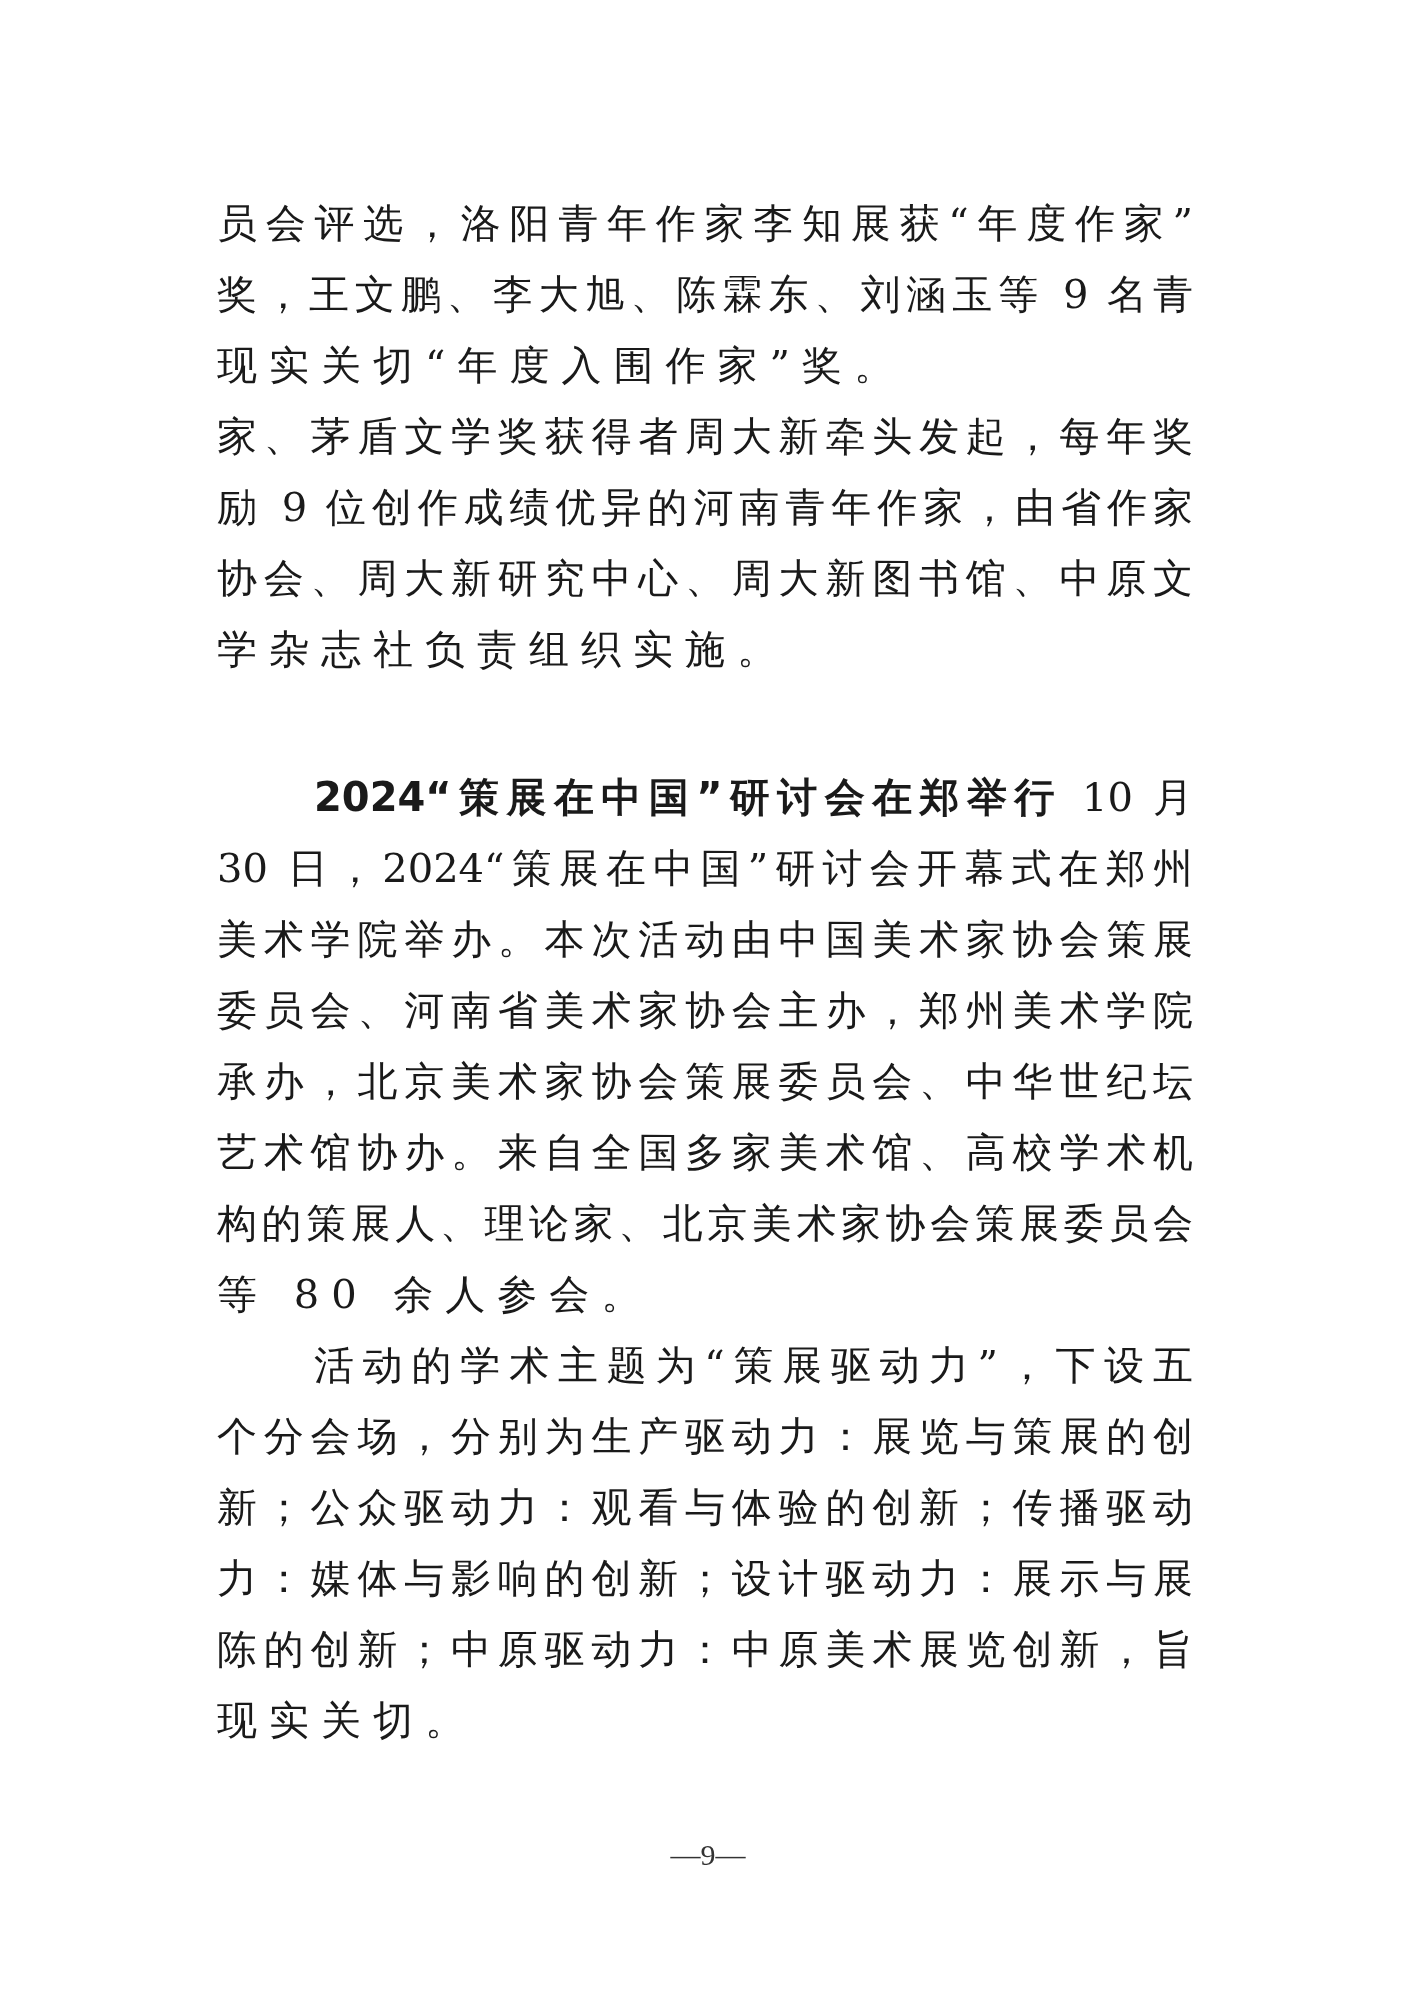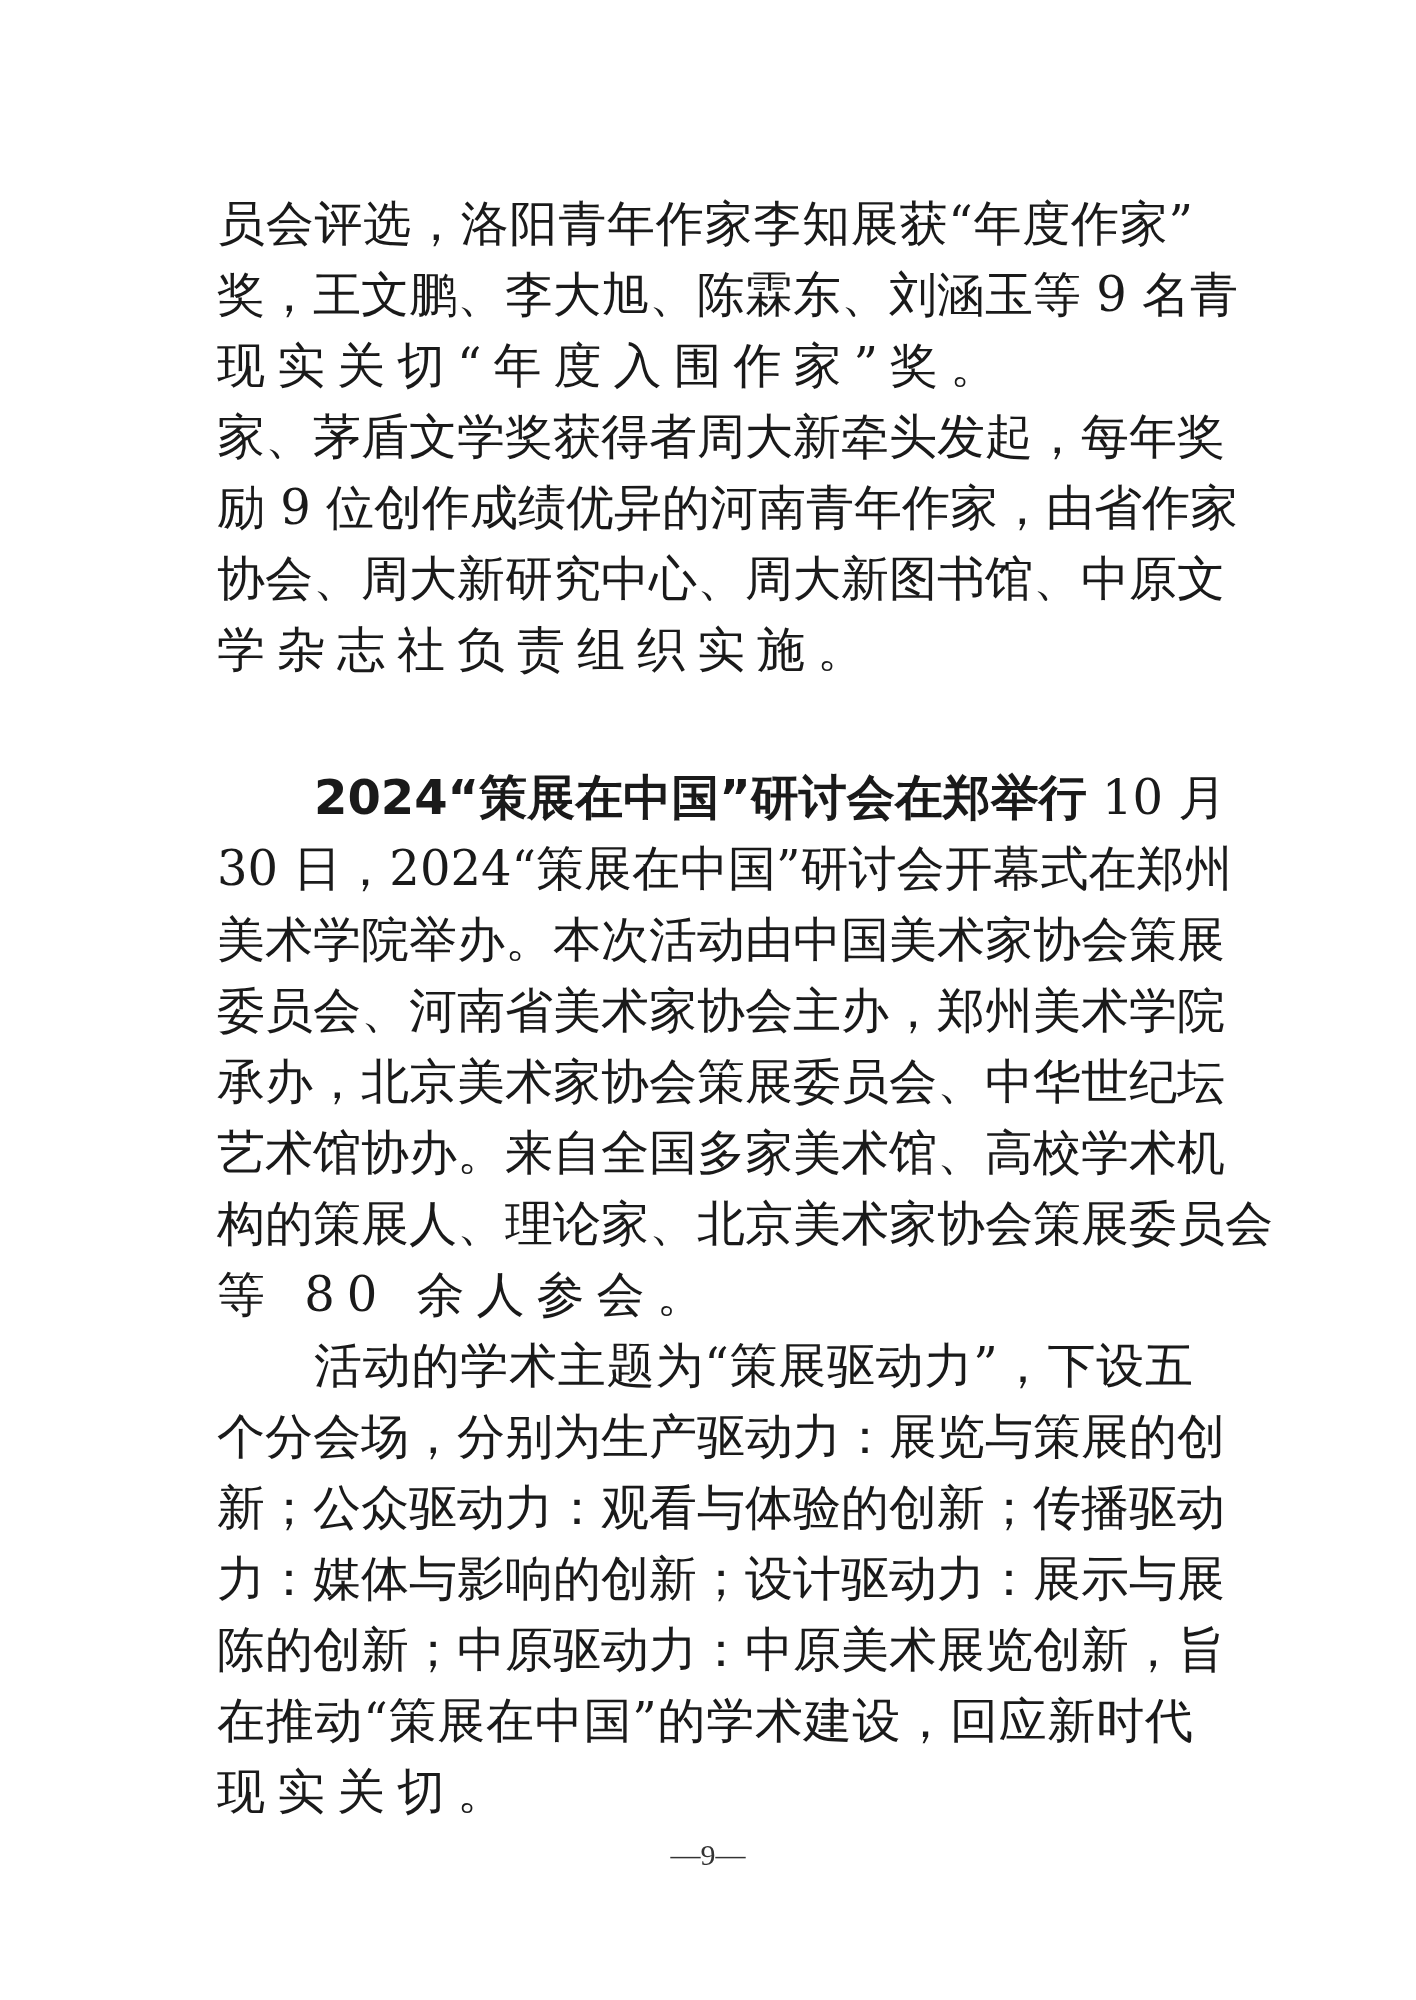--- a/index.html
+++ b/index.html
@@ -17,21 +17,21 @@
   }
   .page {
     position: absolute;
     left: 217px;
     top: 188px;
     width: 976px;
   }
   .line {
     height: 71px;
     line-height: 71px;
-    font-size: 48px;
+    font-size: 40px;
     white-space: nowrap;
     letter-spacing: 12px;
     font-weight: 300;
   }
   .line.justify {
     text-align: justify;
     text-align-last: justify;
     letter-spacing: 0;
   }
   .gap {
@@ -89,19 +89,18 @@
     <div class="line justify">构的策展人、理论家、北京美术家协会策展委员会</div>
     <div class="line">等 80 余人参会。</div>
   </div>
 
   <div>
     <div class="line justify indent">活动的学术主题为“策展驱动力”，下设五</div>
     <div class="line justify">个分会场，分别为生产驱动力：展览与策展的创</div>
     <div class="line justify">新；公众驱动力：观看与体验的创新；传播驱动</div>
     <div class="line justify">力：媒体与影响的创新；设计驱动力：展示与展</div>
     <div class="line justify">陈的创新；中原驱动力：中原美术展览创新，旨</div>
-    <div class="line justify">在推动“策展在中国”的学术建设，回应新时代</div>
     <div class="line">现实关切。</div>
   </div>
 
 </div>
 
 <div class="footer">—9—</div>
 
 </body></html>

